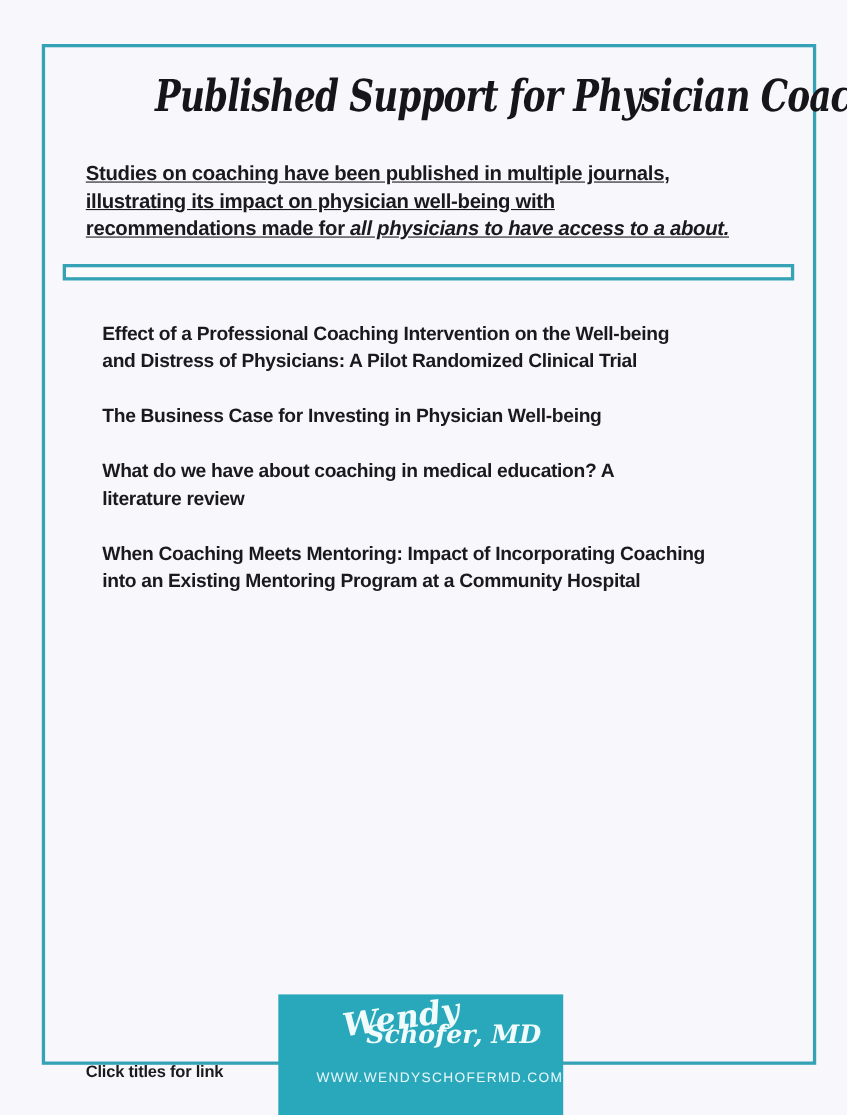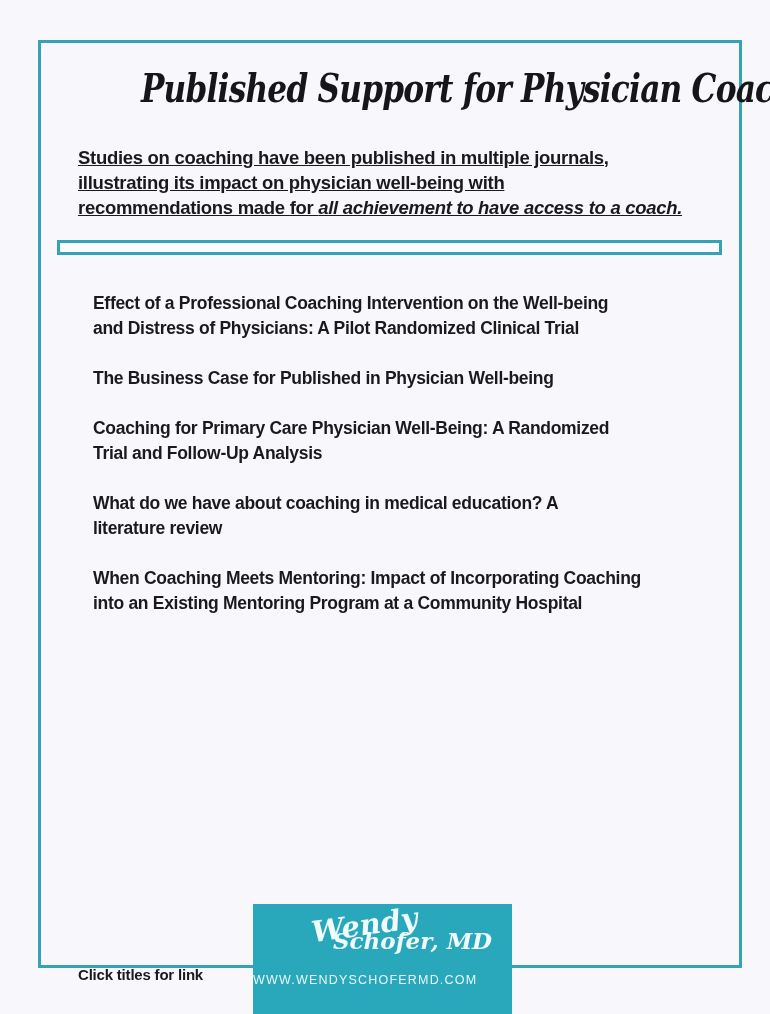--- a/index.html
+++ b/index.html
@@ -109,50 +109,48 @@
     margin-left: 80px;
     margin-top: -12px;
     font-size: 23px;
     font-weight: 700;
     line-height: 26px;
   }
   .website {
     position: absolute;
     top: 69px; left: 0;
     width: 100%;
-    text-align: left;
+    text-align: right;
     font-size: 12.5px;
     letter-spacing: 1.2px;
     color: #e9f8fa;
     cursor: pointer;
   }
 </style>
 </head>
 <body>
 
 <div class="canvas">
 
   <div class="frame"></div>
 
   <div class="title-wrap">
     <span class="title">Published Support for Physician Coaching</span>
   </div>
 
   <div class="intro"><span>Studies on coaching have been published in multiple journals,
 illustrating its impact on physician well-being with
-recommendations made for </span><span class="em">all achievement to have access to a coach.</span></div>
+recommendations made for </span><span class="em">all physicians to have access to a about.</span></div>
 
   <div class="divider"></div>
 
   <div class="articles">
     <div class="article">Effect of a Professional Coaching Intervention on the Well-being
 and Distress of Physicians: A Pilot Randomized Clinical Trial</div>
-    <div class="article">The Business Case for Published in Physician Well-being</div>
-    <div class="article">Coaching for Primary Care Physician Well-Being: A Randomized
-Trial and Follow-Up Analysis</div>
+    <div class="article">The Business Case for Investing in Physician Well-being</div>
     <div class="article">What do we have about coaching in medical education? A
 literature review</div>
     <div class="article">When Coaching Meets Mentoring: Impact of Incorporating Coaching
 into an Existing Mentoring Program at a Community Hospital</div>
   </div>
 
   <div class="click-note">Click titles for link</div>
 
   <div class="brandbox">
     <div class="logo">

